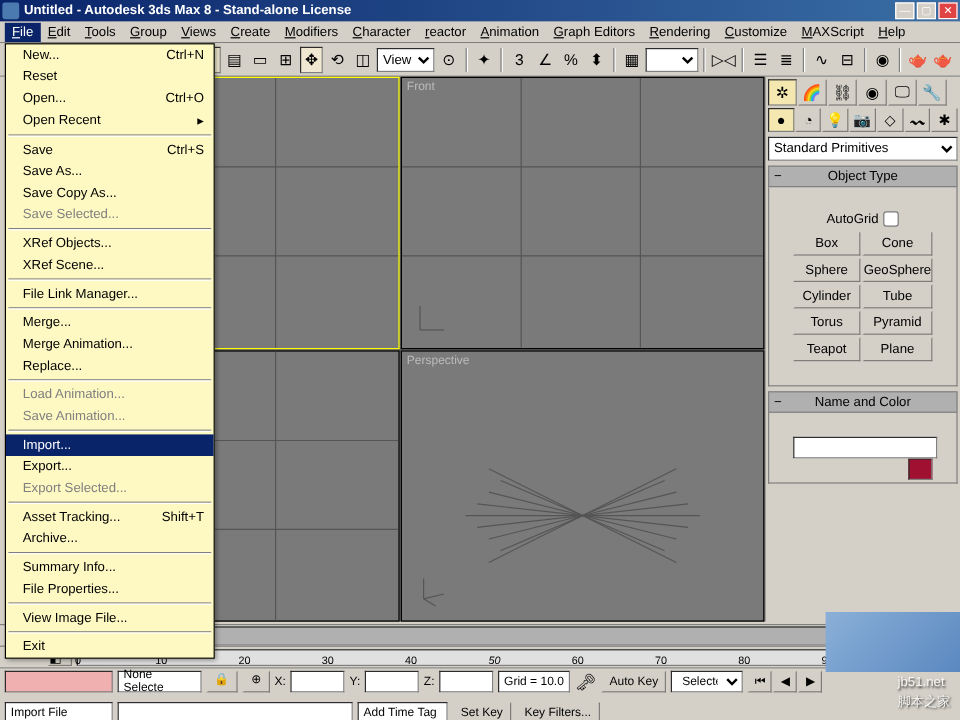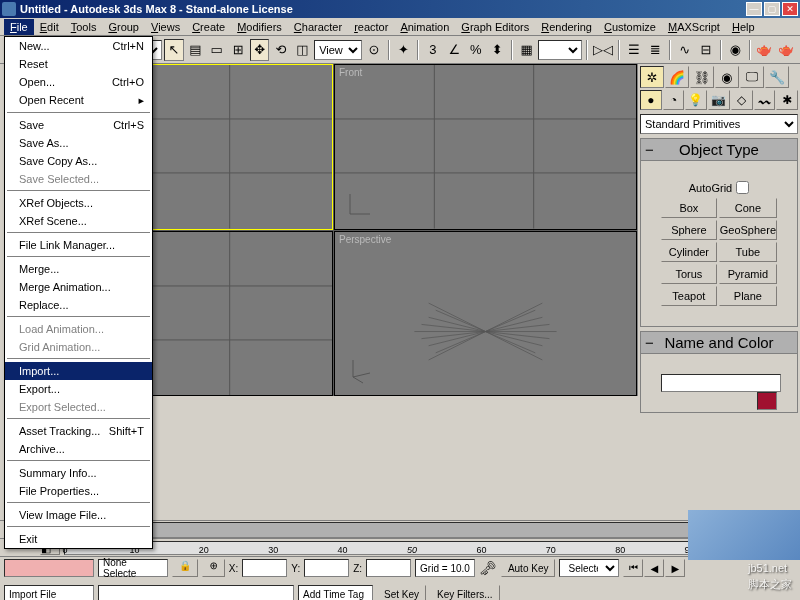--- a/index.html
+++ b/index.html
@@ -12,46 +12,46 @@
 .titlebar-btn.close { background: #e04343; color: #fff; border-color: #fff; }
 .menubar { background: #d4d0c8; height: 18px; display: flex; align-items: center; padding: 0 4px; border-bottom: 1px solid #808080; text-align: center; }
 .menu-item { padding: 2px 6px; cursor: pointer; }
 .menu-item u { text-decoration: underline; }
 .menu-item.open { background: #0a246a; color: #fff; }
 .toolbar { background: #d4d0c8; height: 28px; display: flex; align-items: center; padding: 2px 4px; gap: 2px; border-bottom: 1px solid #808080; }
 .tb-btn { width: 22px; height: 22px; border: 1px solid #d4d0c8; display: flex; align-items: center; justify-content: center; cursor: pointer; font-size: 13px; }
 .tb-btn.active { border: 1px inset #808080; background: #f0e8d0; }
 .tb-sep { width: 2px; height: 20px; border-left: 1px solid #808080; border-right: 1px solid #fff; margin: 0 2px; }
 .tb-select { height: 20px; font-size: 11px; background: #fff; border: 1px inset #808080; }
-.main { display: flex; height: 332px; }
+.main { display: flex; height: 454px; }
 .left-tools { width: 30px; background: #d4d0c8; border-right: 1px solid #808080; display: flex; flex-direction: column; gap: 2px; padding: 2px; }
 .lt-btn { width: 24px; height: 24px; border: 1px solid #d4d0c8; display: flex; align-items: center; justify-content: center; cursor: pointer; font-size: 14px; }
 .viewports { flex: 1; background: #5a5a5a; display: grid; grid-template-columns: 1fr 1fr; grid-template-rows: 1fr 1fr; gap: 1px; position: relative; }
 .viewport { background: #7a7a7a; position: relative; border: 1px solid #000; }
 .viewport.active { border: 1px solid #ffff00; }
 .vp-label { position: absolute; top: 2px; left: 4px; color: #bbb; font-size: 10px; }
 .vp-grid { position: absolute; inset: 0; }
 .vp-axis { position: absolute; bottom: 10px; left: 10px; width: 30px; height: 30px; }
 .right-panel { width: 163px; background: #d4d0c8; border-left: 1px solid #808080; padding: 2px; }
 .rp-tabs { display: flex; gap: 1px; margin-bottom: 2px; }
 .rp-tab { width: 24px; height: 22px; border: 1px outset #d4d0c8; display: flex; align-items: center; justify-content: center; cursor: pointer; font-size: 13px; }
 .rp-tab.active { background: #f4e8b0; border: 1px inset #808080; }
 .rp-subtabs { display: flex; gap: 1px; margin-bottom: 4px; }
 .rp-subtab { width: 22px; height: 20px; border: 1px outset #d4d0c8; cursor: pointer; display: flex; align-items: center; justify-content: center; font-size: 12px; }
 .rp-subtab.active { background: #f4e8b0; border: 1px inset #808080; }
 .rp-dropdown { width: 100%; height: 20px; background: #fff; border: 1px inset #808080; margin-bottom: 4px; font-size: 11px; }
-.rollout-hdr { background: #b0b0b0; border: 1px solid #808080; text-align: center; padding: 2px; cursor: pointer; position: relative; font-size: 15px; }
+.rollout-hdr { background: #b0b0b0; border: 1px solid #808080; text-align: center; padding: 2px; cursor: pointer; position: relative; font-size: 11px; }
 .rollout-hdr::before { content: "−"; position: absolute; left: 4px; }
 .rollout-body { border: 1px solid #808080; border-top: none; padding: 20px; background: #d4d0c8; }
 .autogrid { display: flex; align-items: center; justify-content: center; gap: 4px; margin-bottom: 4px; }
 .prim-grid { display: grid; grid-template-columns: 1fr 1fr; gap: 2px; }
 .prim-btn { height: 20px; border: 1px outset #d4d0c8; background: #d4d0c8; cursor: pointer; font-size: 11px; }
 .color-swatch { width: 20px; height: 18px; background: #a01030; border: 1px inset #808080; float: right; }
 .name-input { width: 120px; height: 18px; border: 1px inset #808080; background: #fff; }
-.file-menu { position: absolute; top: 36px; left: 4px; width: 149px; background: #ffffff; border: 1px solid #000; box-shadow: 2px 2px 4px rgba(0,0,0,.4); z-index: 100; }
+.file-menu { position: absolute; top: 36px; left: 4px; width: 175px; background: #fef9c3; border: 1px solid #000; box-shadow: 2px 2px 4px rgba(0,0,0,.4); z-index: 100; }
 .fm-item { padding: 3px 8px 3px 14px; cursor: pointer; display: flex; justify-content: space-between; font-size: 11px; }
 .fm-item.highlighted { background: #0a246a; color: #fff; }
 .fm-item.disabled { color: #808080; }
 .fm-sep { height: 1px; border-top: 1px solid #808080; border-bottom: 1px solid #fff; margin: 2px 2px; }
 .fm-arrow::after { content: "▸"; }
 .bottom { position: absolute; bottom: 0; left: 0; right: 0; }
 .timeslider { height: 18px; background: #d4d0c8; display: flex; align-items: center; border-top: 1px solid #808080; padding: 0 30px; }
 .slider-track { flex: 1; height: 16px; background: #b0b0b0; border: 1px inset #808080; position: relative; }
 .slider-thumb { position: absolute; left: 0; width: 70px; height: 14px; background: #d4d0c8; border: 1px outset #fff; text-align: center; font-size: 10px; cursor: pointer; }
 .timeline { height: 18px; background: #d4d0c8; display: flex; align-items: center; border-top: 1px solid #808080; padding: 0 40px; position: relative; font-size: 9px; }
@@ -306,21 +306,21 @@
       <span>Merge Animation...</span>
     </div>
     <div class="fm-item">
       <span>Replace...</span>
     </div>
     <div class="fm-sep"></div>
     <div class="fm-item disabled">
       <span>Load Animation...</span>
     </div>
     <div class="fm-item disabled">
-      <span>Grid Animation...</span>
+      <span>Save Animation...</span>
     </div>
     <div class="fm-sep"></div>
     <div class="fm-item highlighted">
       <span>Import...</span>
     </div>
     <div class="fm-item">
       <span>Export...</span>
     </div>
     <div class="fm-item disabled">
       <span>Export Selected...</span>

